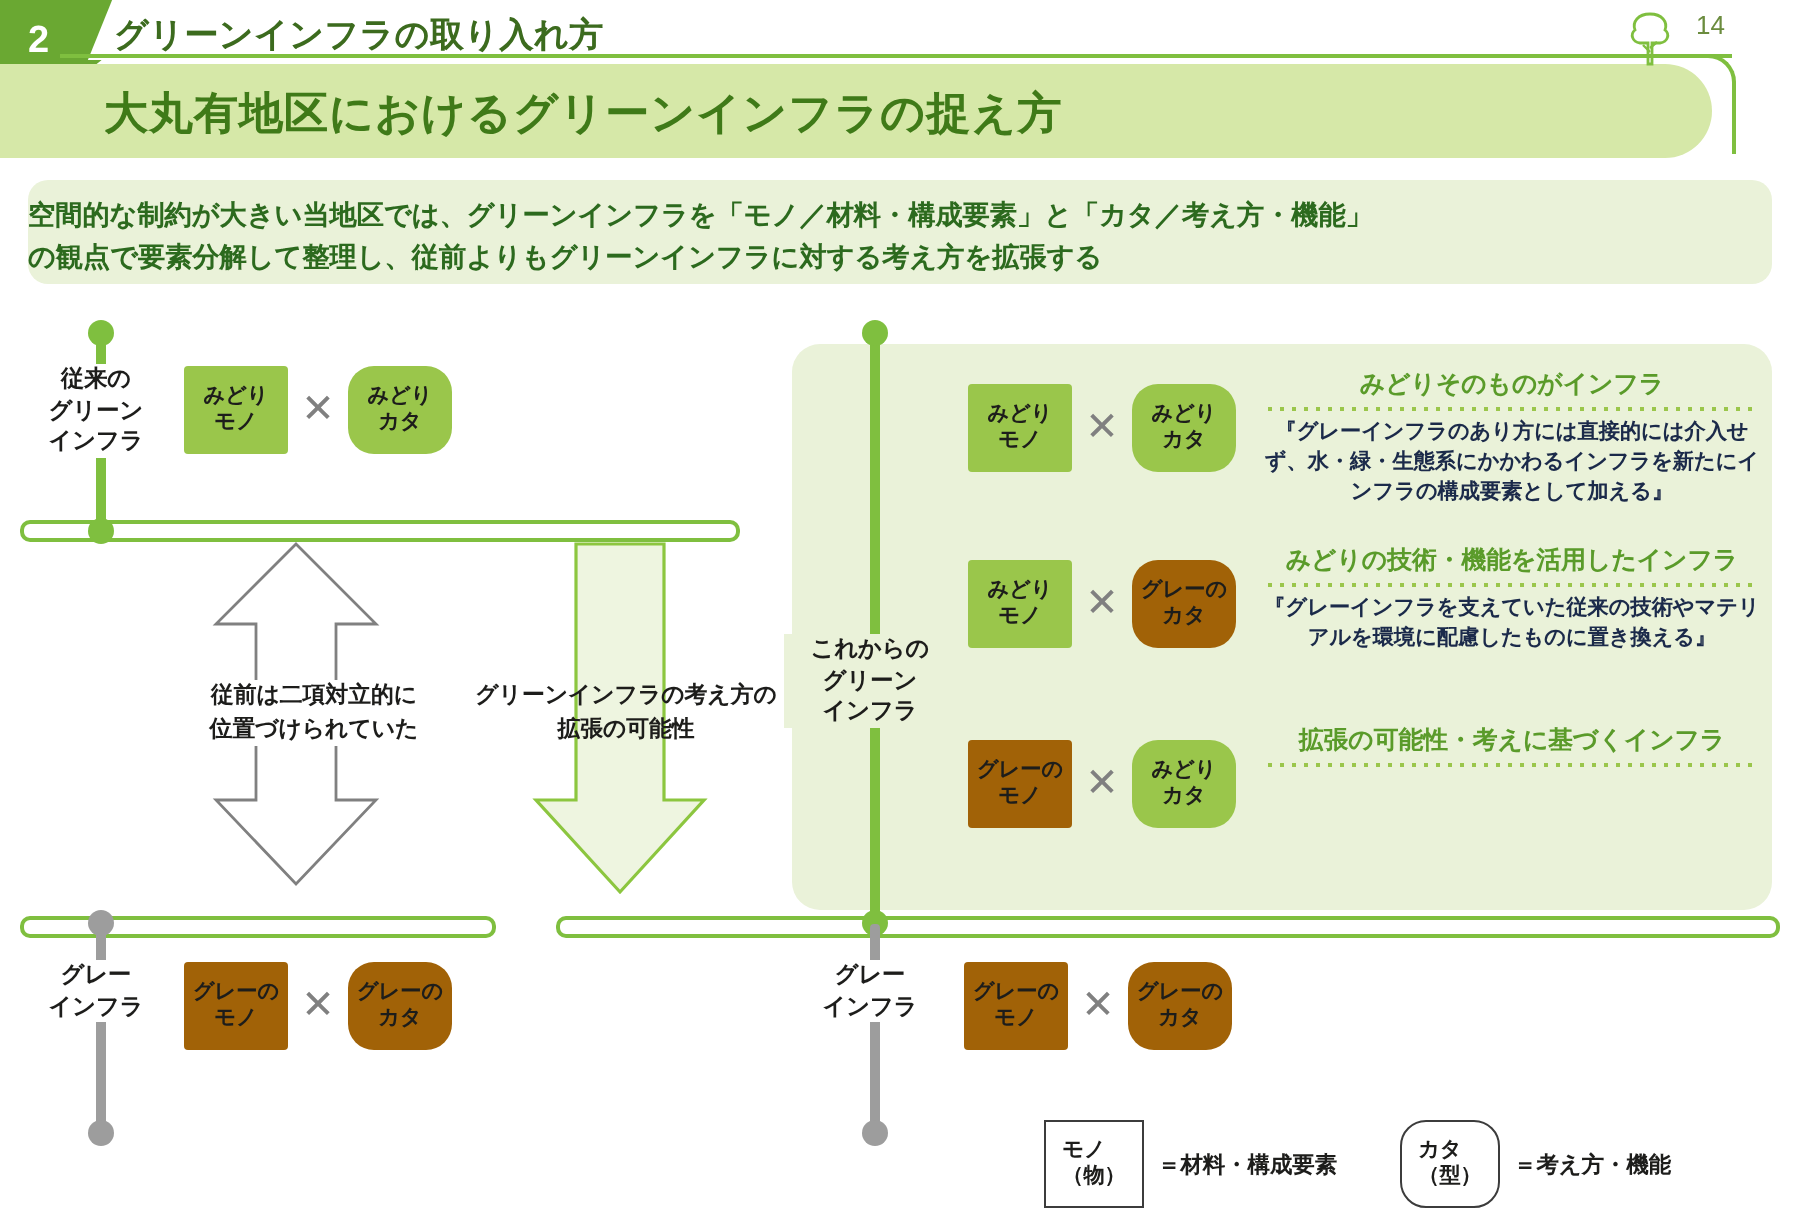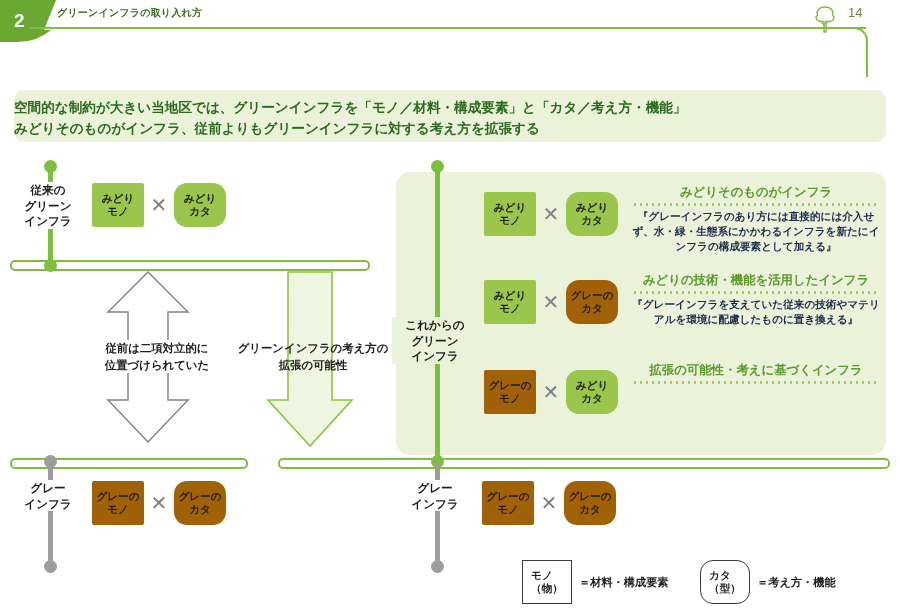--- a/index.html
+++ b/index.html
@@ -18,21 +18,21 @@
   }
   .hdr-badge-num{
     position:absolute;left:14px;top:6px;color:#fff;font-size:19px;font-weight:bold;
     line-height:30px;
   }
   .hdr-slant{
     position:absolute;left:50px;top:0;width:22px;height:30px;
     background:#fff;transform:skewX(-22deg);
   }
   .hdr-kicker{
-    position:absolute;left:57px;top:6px;font-size:10px;color:#3c6b1e;
+    position:absolute;left:57px;top:6px;font-size:17px;color:#3c6b1e;
     font-weight:bold;letter-spacing:.2px;
   }
   .hdr-rule{
     position:absolute;left:30px;top:27px;width:836px;height:2px;background:#7fbf3f;
   }
   .hdr-rule-cap{
     position:absolute;left:852px;top:27px;width:14px;height:48px;
     border-top:2px solid #7fbf3f;border-right:2px solid #7fbf3f;
     border-top-right-radius:14px;
   }
@@ -173,33 +173,36 @@
 <div class="slide">
 
   <div class="hdr">
     <div class="hdr-badge">
       <span class="hdr-badge-num">2</span>
     </div>
     <div class="hdr-slant"></div>
     <div class="hdr-kicker">グリーンインフラの取り入れ方</div>
     <div class="hdr-rule"></div>
     <div class="hdr-rule-cap"></div>
+    <div class="title-bar">
+      <span class="title-txt">大丸有地区におけるグリーンインフラの捉え方</span>
+    </div>
     <div class="tree-icon">
       <svg width="26" height="30" viewBox="0 0 26 30">
         <path d="M13 3 C7 3 4 7 5.5 11 C3 13 4 17 8 17.5 L12 17.5 L12 28 L14 28 L14 17.5 L18 17.5 C22 17 23 13 20.5 11 C22 7 19 3 13 3 Z" fill="none" stroke="#7fbf3f" stroke-width="1.4"></path>
         <path d="M13 22 L9.5 18.5 M13 20 L16.5 17" fill="none" stroke="#7fbf3f" stroke-width="1.2"></path>
       </svg>
     </div>
     <div class="page-num">14</div>
   </div>
 
   <div class="lead">
     <p>
       <span>空間的な制約が大きい当地区では、グリーンインフラを「モノ／材料・構成要素」と「カタ／考え方・機能」</span><br>
-      <span>みどりそのものがインフラ、従前よりもグリーンインフラに対する考え方を拡張する</span>
+      <span>の観点で要素分解して整理し、従前よりもグリーンインフラに対する考え方を拡張する</span>
     </p>
   </div>
 
   <div class="diagram">
 
     <div class="panel">
       <div class="panel-row" id="prow0">
         <div class="chips">
           <div class="chip mono green">みどり<br>モノ</div>
           <div class="xmark">✕</div>

